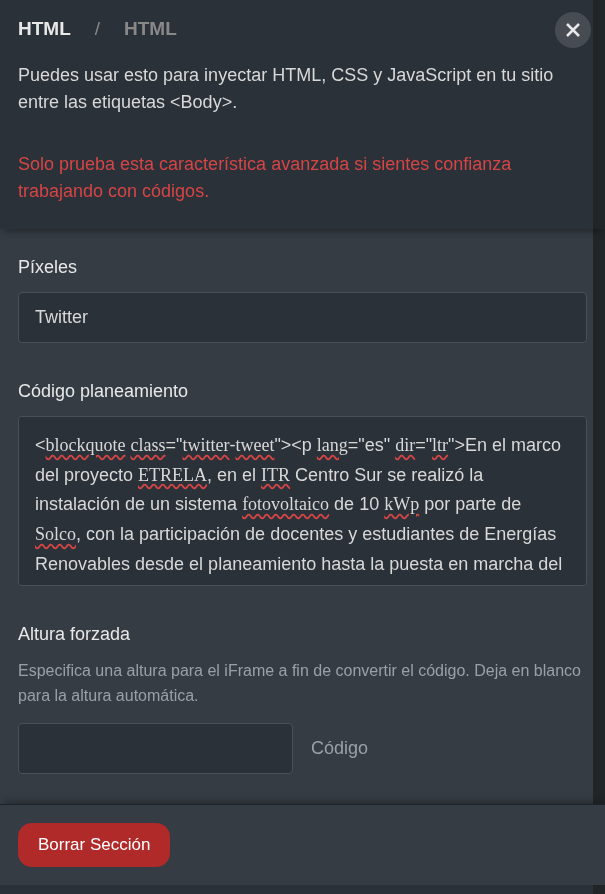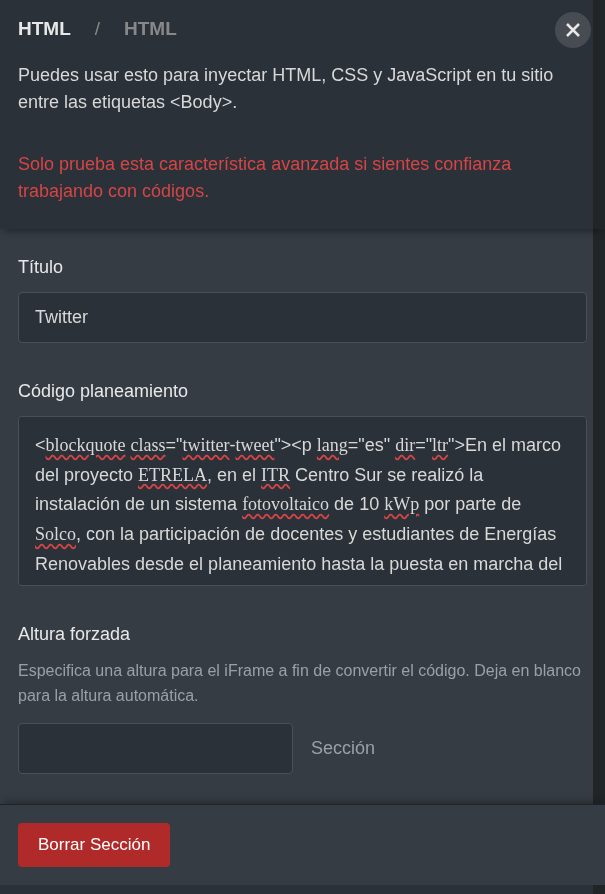--- a/index.html
+++ b/index.html
@@ -163,21 +163,21 @@
     position: relative;
     z-index: 2;
   }
   .delete-btn {
     background: #b02a2a;
     color: #fff;
     border: none;
     padding: 12px 20px;
     font-size: 17px;
     font-weight: 500;
-    border-radius: 4px;
+    border-radius: 14px;
     cursor: pointer;
   }
   .scroll-edge {
     position: absolute;
     right: 0;
     top: 0;
     bottom: 0;
     width: 12px;
     background: #222528;
   }
@@ -201,37 +201,37 @@
     </svg>
   </div>
 
   <p class="intro">Puedes usar esto para inyectar HTML, CSS y JavaScript en tu sitio entre las etiquetas &lt;Body&gt;.</p>
   <p class="warning">Solo prueba esta característica avanzada si sientes confianza trabajando con códigos.</p>
 </div>
 
 <div class="form-section">
 
   <div class="field-group">
-    <label class="field-label">Título</label>
+    <label class="field-label">Píxeles</label>
     <input type="text" class="text-input" value="Twitter" style="">
   </div>
 
   <div class="field-group">
     <label class="field-label">Código planeamiento</label>
     <div class="code-area" contenteditable="true" style="">
       <div class="code-content">&lt;<span class="ul">blockquote</span> <span class="ul">class</span>="<span class="ul">twitter</span>-<span class="ul">tweet</span>"&gt;&lt;p <span class="ul">lang</span>="es" <span class="ul">dir</span>="<span class="ul">ltr</span>"&gt;En el marco del proyecto <span class="ul">ETRELA</span>, en el <span class="ul">ITR</span> Centro Sur se realizó la instalación de un sistema <span class="ul">fotovoltaico</span> de 10 <span class="ul">kWp</span> por parte de <span class="ul">Solco</span>, con la participación de docentes y estudiantes de Energías Renovables desde el planeamiento hasta la puesta en marcha del</div>
     </div>
   </div>
 
   <div class="field-group" style="margin-bottom:10px">
     <label class="field-label">Altura forzada</label>
     <p class="field-help">Especifica una altura para el iFrame a fin de convertir el código. Deja en blanco para la altura automática.</p>
     <div class="height-row">
       <input type="text" class="height-input" value="" style="">
-      <span class="unit-label">Sección</span>
+      <span class="unit-label">Código</span>
     </div>
   </div>
 
 </div>
 
 <div class="footer">
   <button class="delete-btn">Borrar Sección</button>
 </div>
 
 </body></html>

